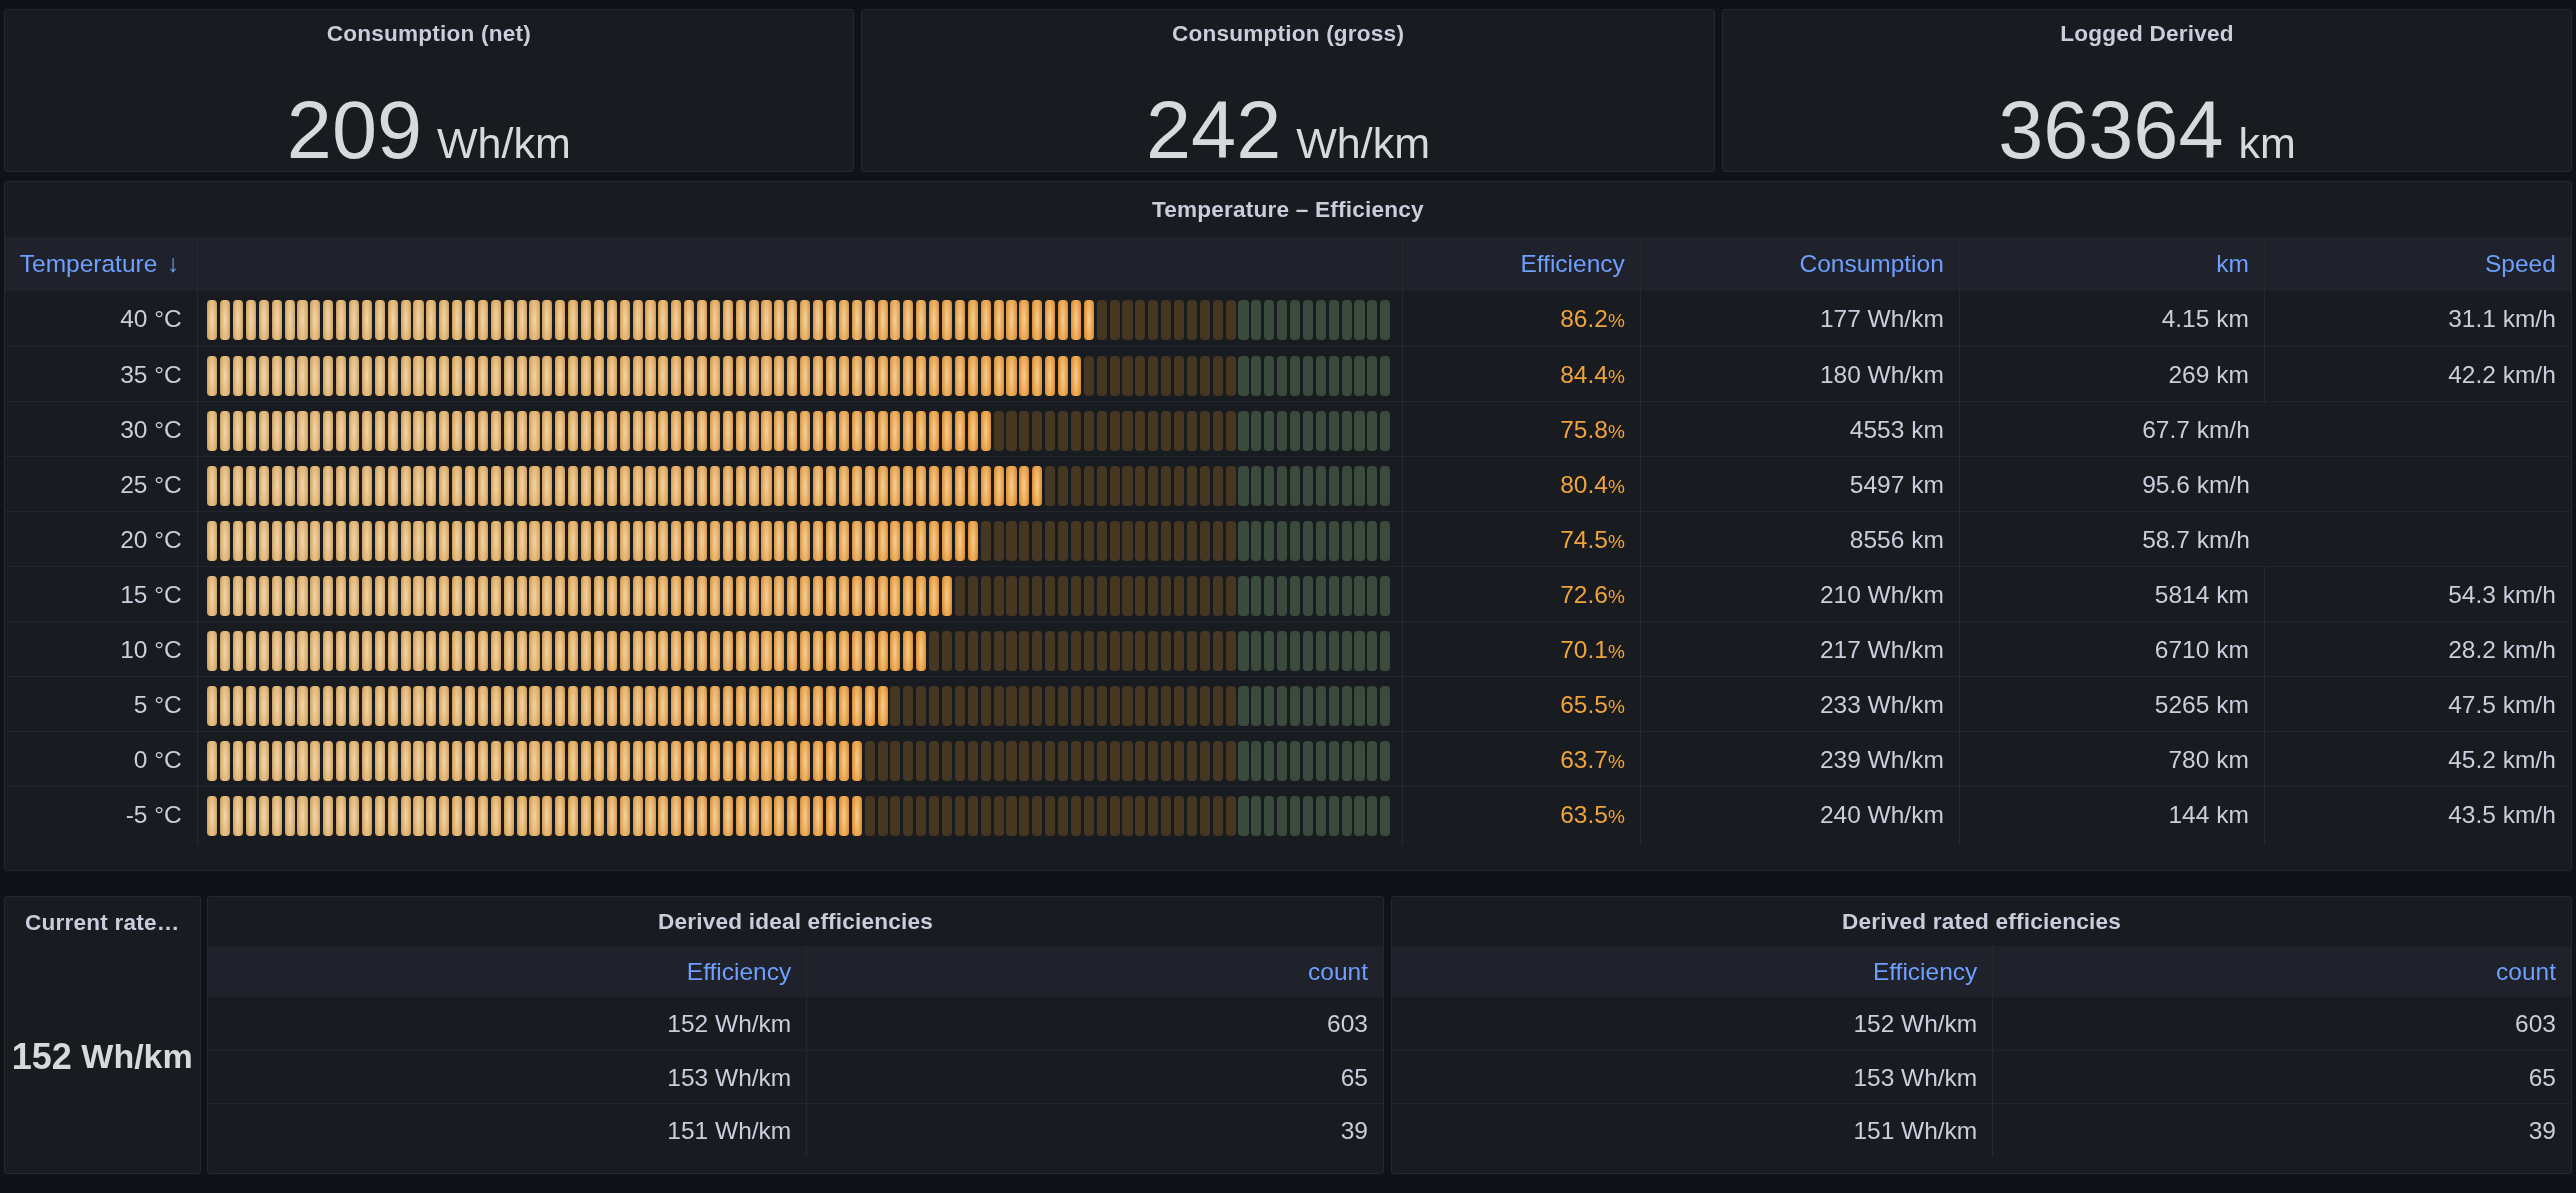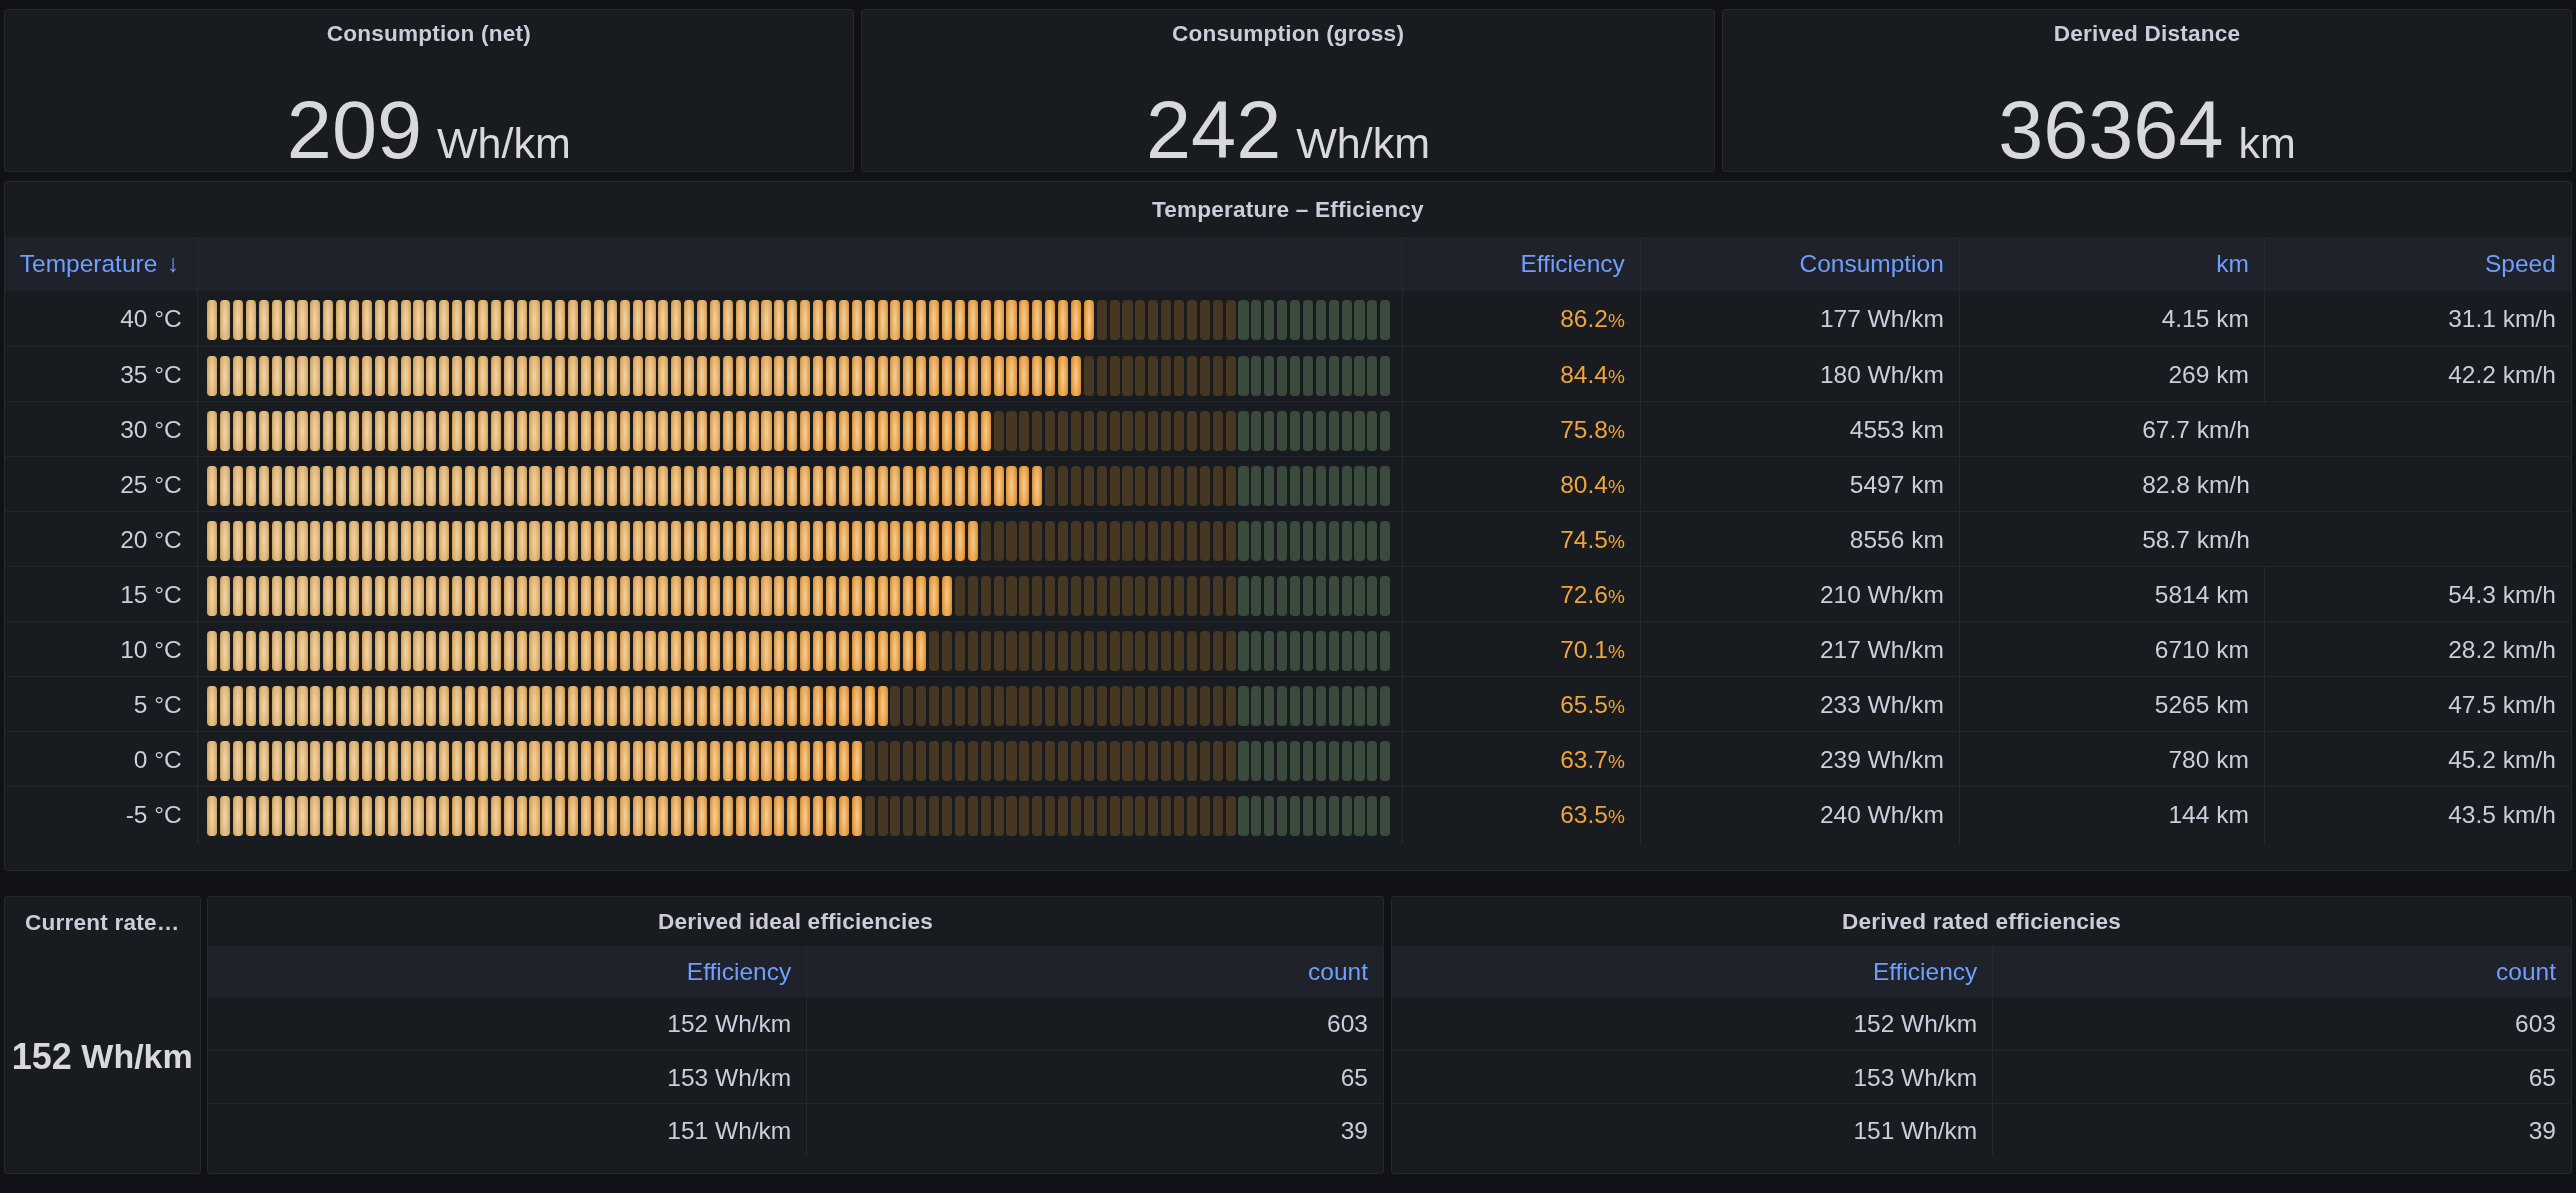--- a/index.html
+++ b/index.html
@@ -120,21 +120,21 @@
     </div>
   </section>
   <section class="panel stat" id="stat-1">
     <div class="ptitle">Consumption (gross)</div>
     <div class="stat-value-wrap">
       <span class="stat-num">242</span>
       <span class="stat-unit">Wh/km</span>
     </div>
   </section>
   <section class="panel stat" id="stat-2">
-    <div class="ptitle">Derived Distance</div>
+    <div class="ptitle">Logged Derived</div>
     <div class="stat-value-wrap">
       <span class="stat-num">36364</span>
       <span class="stat-unit">km</span>
     </div>
   </section>
 
   <section class="panel" id="main-panel">
     <div class="ptitle">Temperature – Efficiency</div>
     <div class="thead">
       <div class="th th-temp">
@@ -551,21 +551,21 @@
               <div class="cell" style="background: rgb(58, 74, 60);"></div>
               <div class="cell" style="background: rgb(58, 74, 60);"></div>
               <div class="cell" style="background: rgb(58, 74, 60);"></div>
               <div class="cell" style="background: rgb(58, 74, 60);"></div>
               <div class="cell" style="background: rgb(58, 74, 60);"></div>
               <div class="cell" style="background: rgb(58, 74, 60);"></div>
             </div>
         </div>
         <div class="td td-eff"><span class="effnum">80.4</span><span class="effpct">%</span></div>
         <div class="td td-plain">5497 km</div>
-        <div class="td td-plain">82.8 km/h</div>
+        <div class="td td-plain">95.6 km/h</div>
       </div>
 
       <div class="tr">
         <div class="td td-temp">20 °C</div>
         <div class="td-gauge">
           <div class="gauge">
               <div class="cell" style="background: radial-gradient(62% 105%, rgb(240, 215, 171) 0%, rgb(221, 178, 115) 62%, rgb(177, 142, 92) 100%);"></div>
               <div class="cell" style="background: radial-gradient(62% 105%, rgb(240, 215, 171) 0%, rgb(221, 178, 115) 62%, rgb(177, 142, 92) 100%);"></div>
               <div class="cell" style="background: radial-gradient(62% 105%, rgb(240, 215, 171) 0%, rgb(221, 178, 115) 62%, rgb(177, 142, 92) 100%);"></div>
               <div class="cell" style="background: radial-gradient(62% 105%, rgb(240, 215, 171) 0%, rgb(221, 178, 115) 62%, rgb(177, 142, 92) 100%);"></div>

